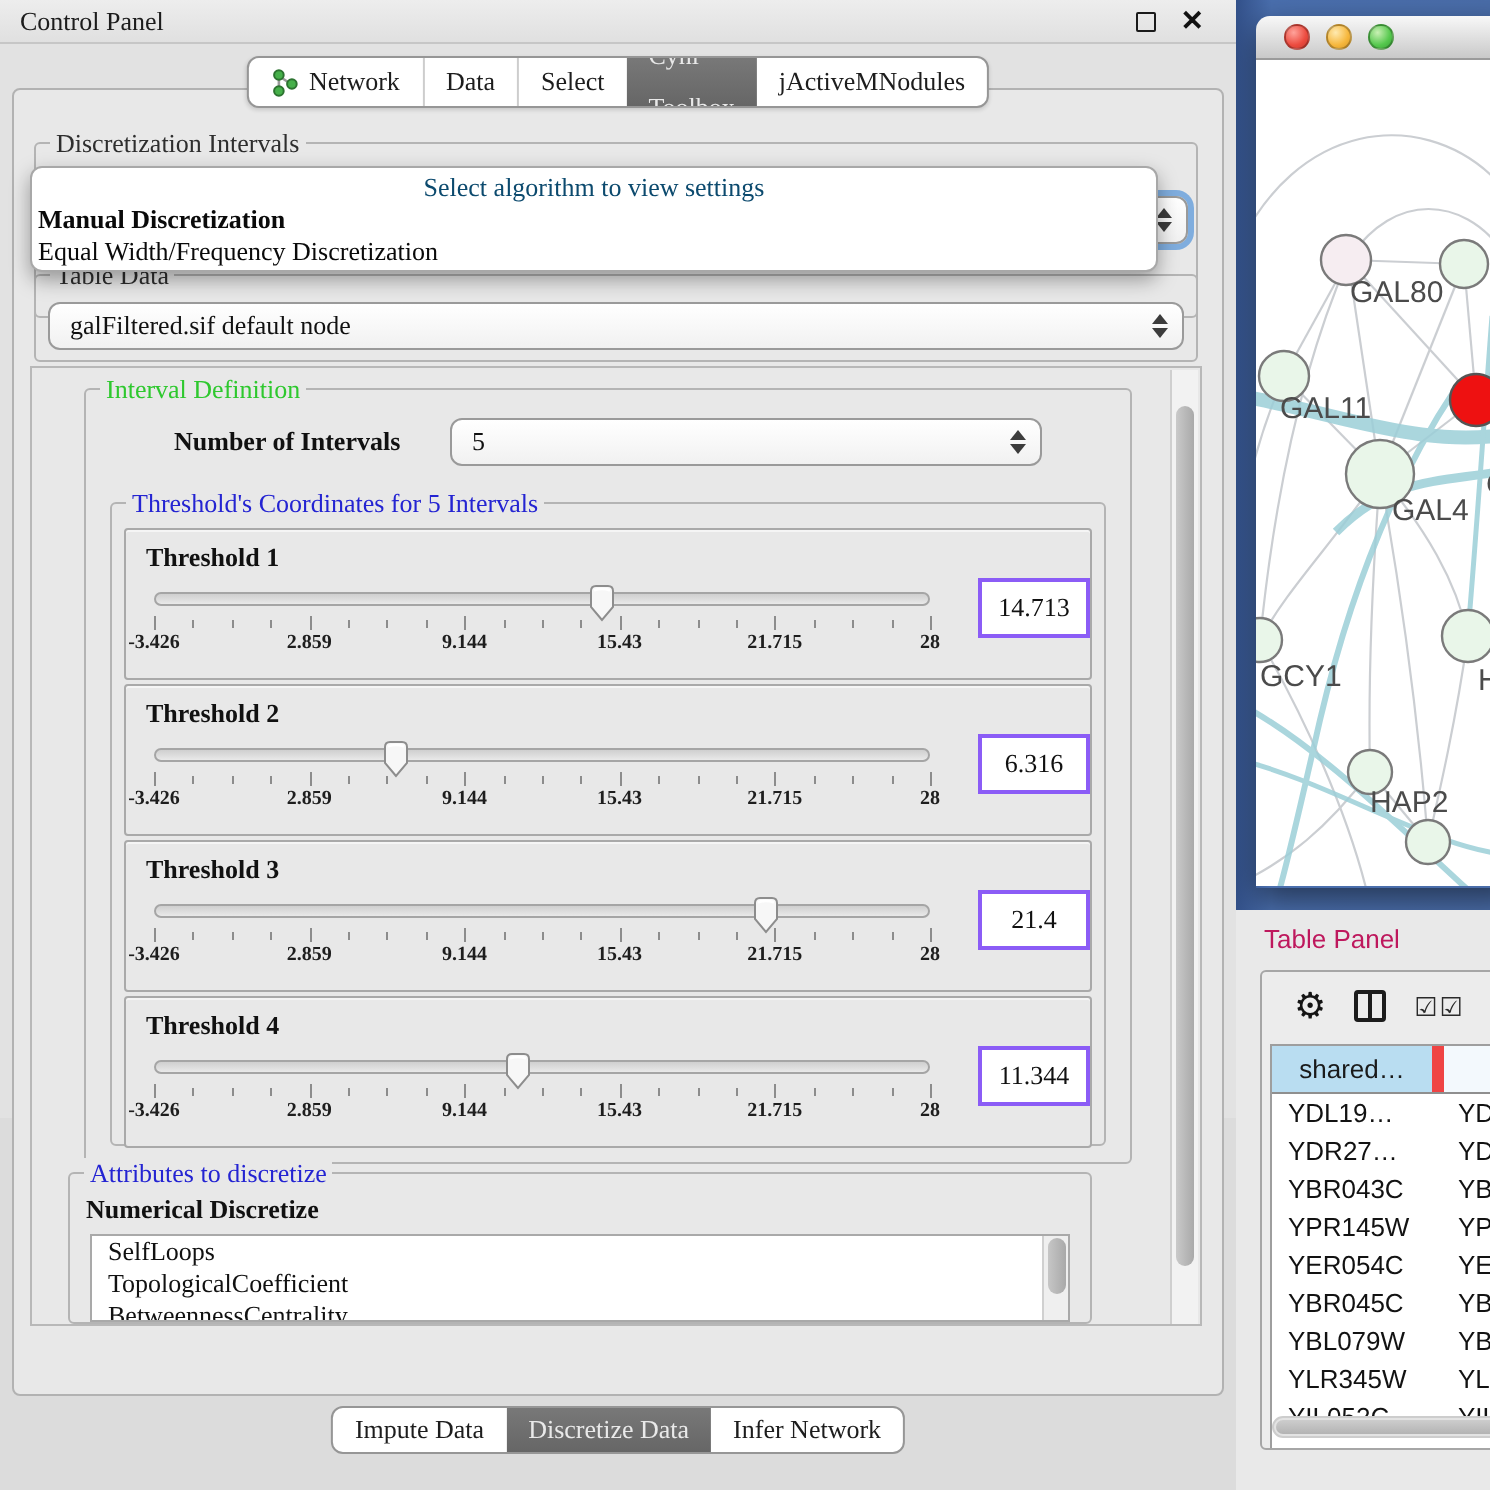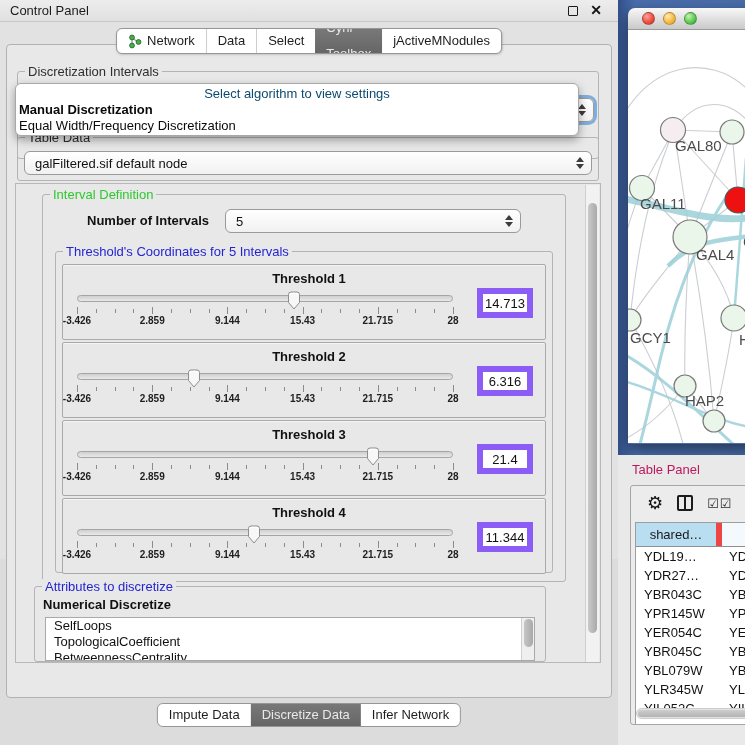--- a/index.html
+++ b/index.html
@@ -1,21 +1,21 @@
 <!DOCTYPE html>
 <html><head>
 <meta charset="utf-8">
 <style>
   * { margin:0; padding:0; box-sizing:border-box; }
   html,body { width:745px; height:745px; overflow:hidden;
     font-family:"Liberation Sans", sans-serif; background:#dcdcdc; }
 
   
   .control-panel { position:absolute; left:0; top:0; width:618px; height:559px;
-    background:#e2e2e2; }
+    background:#e2e2e2;font-family:Liberation Serif, serif; }
   .cp-titlebar { position:absolute; left:0; top:0; width:100%; height:22px;
     background:linear-gradient(#ededed,#e0e0e0); border-bottom:1px solid #c6c6c6; }
   .cp-title { position:absolute; left:10px; top:3px; font-size:13px; color:#1c1c1c; }
   .float-icon { position:absolute; right:40px; top:6px; width:10px; height:10px;
     border:1.6px solid #1a1a1a; border-radius:1px; }
   .close-icon { position:absolute; right:16px; top:2px; font-size:14px; font-weight:bold; color:#111; }
 
   
   .tabstrip { position:absolute; top:28px; left:50%; transform:translateX(-50%);
     display:inline-flex; height:26px; background:#fff; border:1px solid #969696;
@@ -80,22 +80,22 @@
   .slider-area { position:relative; flex:1; height:44px; margin-right:10px; }
   .rail { position:absolute; left:14px; right:14px; top:7px; height:7px; border-radius:4px;
     background:linear-gradient(#cfcfcf,#e9e9e9); border:1px solid #a5a5a5; }
   .thumb { position:absolute; top:-5px; width:16px; height:19px; transform:translateX(-50%); }
   .ticks { position:absolute; left:14px; right:14px; top:18px; height:8px; }
   .tick { position:absolute; width:1px; background:#8c8c8c; height:4px; top:3px; }
   .tick.major { height:7px; top:1px; }
   .tick-labels { position:absolute; left:14px; right:14px; top:27px; height:12px; }
   .tick-labels span { position:absolute; transform:translateX(-50%); font-size:10px;
     font-weight:bold; color:#1e1e1e; white-space:nowrap; }
-  .th-value { width:56px; height:30px; margin-right:12px; background:#fff;
-    border:6px solid #8b5cf6; font-size:13px; color:#111; display:flex;
+  .th-value { width:56px; height:30px; margin-right:0; background:#fff;
+    border:2px solid #8b5cf6; font-size:13px; color:#111; display:flex;
     align-items:center; justify-content:center; }
 
   
   .attr-group { left:18px; top:402px; width:512px; height:76px; }
   .attr-sub { position:absolute; left:8px; top:10px; font-size:13px; font-weight:bold; color:#111; }
   .attr-list { position:absolute; left:10px; top:30px; width:490px; height:44px;
     background:#fff; border:1px solid #a9a9a9; overflow:hidden; }
   .attr-item { font-size:13px; color:#111; line-height:16px; padding-left:8px; white-space:nowrap; }
   .attr-scroll { position:absolute; right:0; top:0; width:13px; height:100%;
     background:#efefef; border-left:1px solid #d0d0d0; }
@@ -229,21 +229,21 @@
         <div class="combo noi-combo">
           <span>5</span>
           <span class="stepper">
             <span class="tri-up"></span>
               <span class="tri-down"></span>
           </span>
         </div>
 
         <div class="group thr-group">
           <span class="gtitle blue">Threshold's Coordinates for 5 Intervals</span>
-          <div style="position:absolute; left:0; top:12px; right:0;text-align:center;">
+          <div style="position:absolute; left:0; top:12px; right:0;">
               <div class="th-block">
     <div class="th-label">Threshold 1</div>
     <div class="th-row">
       <div class="slider-area">
         <div class="rail">
           <div class="thumb" style="left: 57.7197%;">
             <svg width="16" height="19" viewBox="0 0 16 19">
               <path d="M8 18 L2.5 11.5 V3.5 Q2.5 1 5 1 H11 Q13.5 1 13.5 3.5 V11.5 Z" fill="#f7f7f7" stroke="#8d8d8d" stroke-width="1"></path>
               <path d="M4 3.2 Q8 1.6 12 3.2" stroke="#ffffff" fill="none" stroke-width="1.4"></path>
             </svg>

